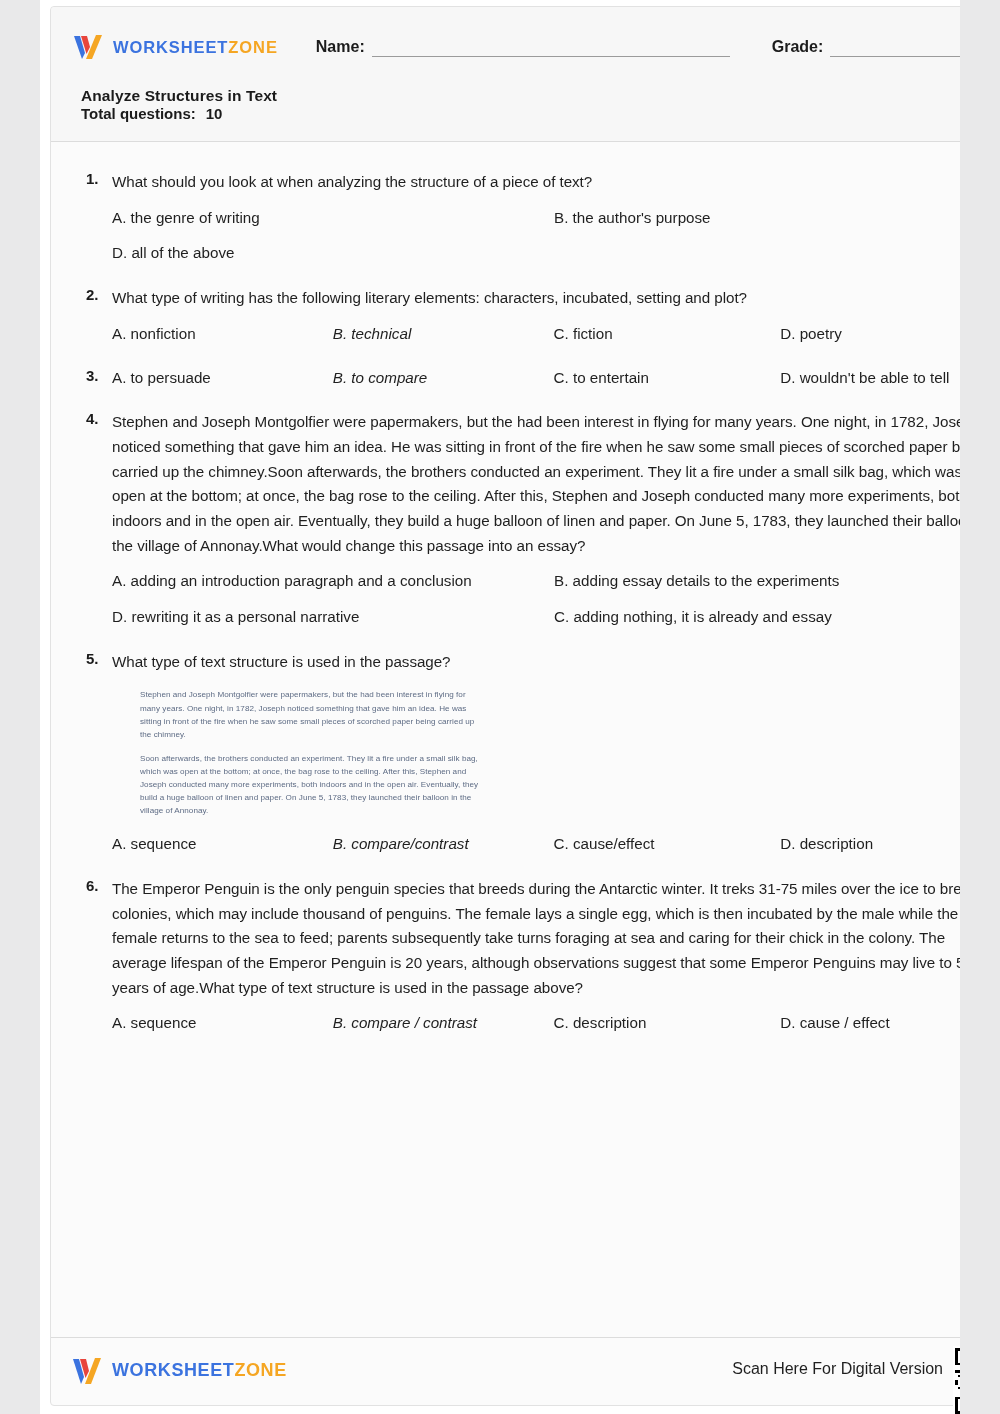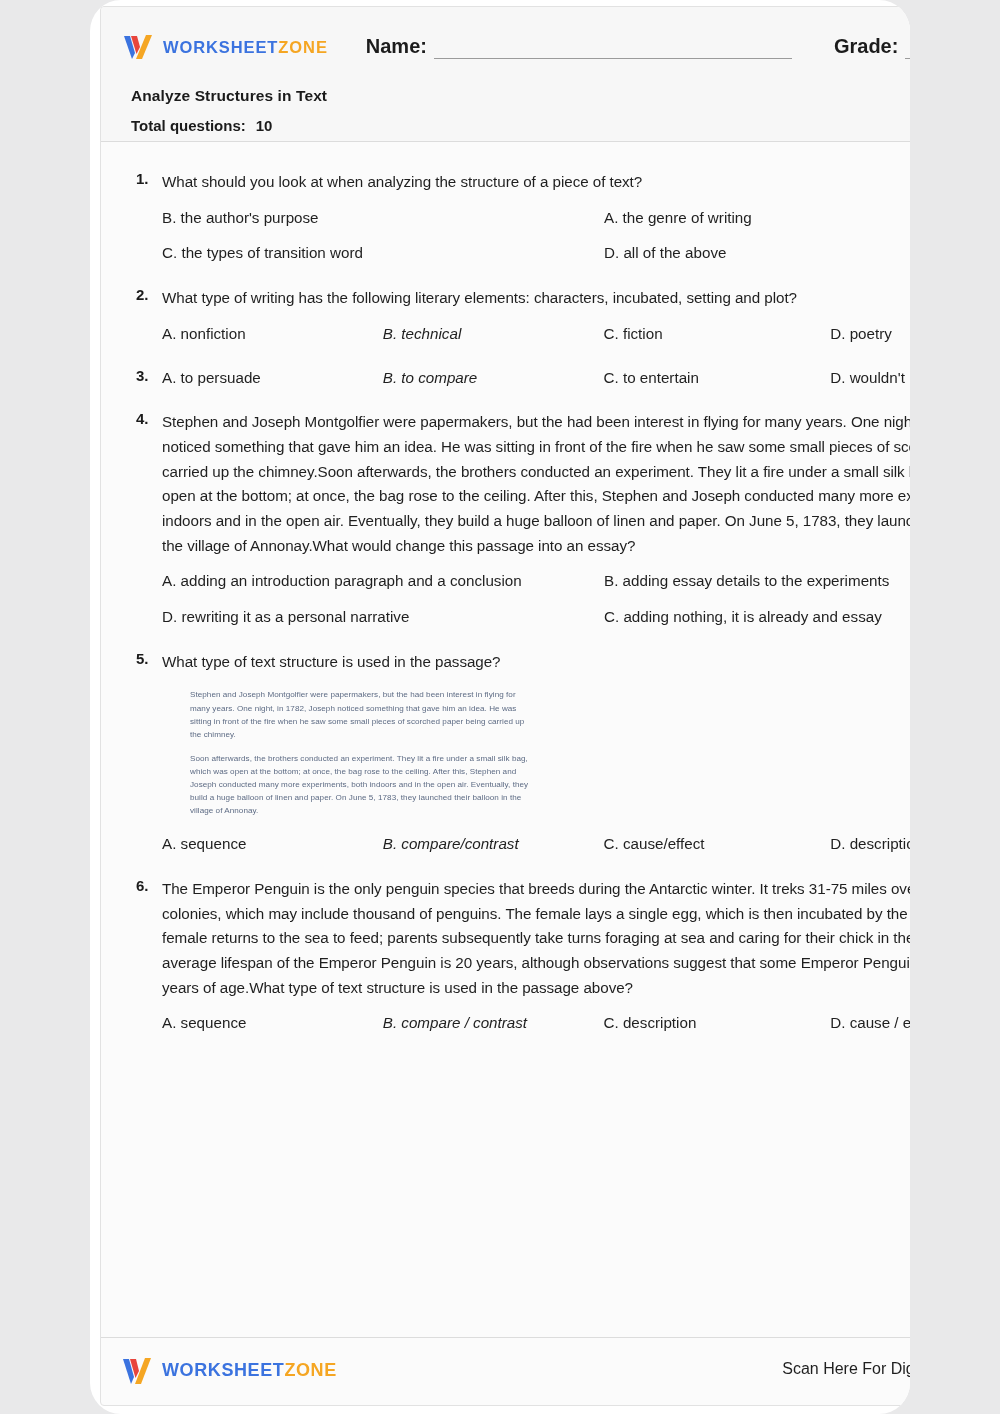--- a/index.html
+++ b/index.html
@@ -3,26 +3,25 @@
 <meta charset="utf-8">
 <style>
   * { box-sizing: border-box; }
   html, body {
     margin: 0; padding: 0;
     background: #e9e9ea;
     font-family: "Liberation Sans", sans-serif;
   }
   .page {
     position: relative;
-    width: 820px;
+    width: 920px;
     height: 1414px;
     margin: 0 auto;
     background: #ffffff;
     overflow: hidden;
-    border-radius: 31px;
   }
   .sheet {
     position: absolute;
     left: 10px; top: 6px;
     width: 980px; height: 1400px;
     background: #fbfbfb;
     border: 1px solid #e2e2e2;
     border-radius: 4px;
   }
 
@@ -49,38 +48,38 @@
     white-space: nowrap;
   }
   .lw-a { color: #3b73df; }
   .lw-b { color: #f5a623; }
   .hdr-sep {
     width: 1px; height: 22px; background: #c9c9c9;
     margin: 0 18px 0 20px;
   }
   .fld { display: flex; align-items: flex-end; }
   .fld-label {
-    font-size: 20px; font-weight: 700; color: #1c1c1c;
+    font-size: 16px; font-weight: 700; color: #1c1c1c;
     white-space: nowrap; padding-bottom: 1px;
   }
   .fld-line {
     border-bottom: 1px solid #9b9b9b;
     margin-left: 7px; height: 17px;
   }
   .line-name { width: 358px; }
   .line-grade { width: 216px; }
   .grade-wrap { margin-left: 42px; }
 
   .hdr-title {
     position: absolute; left: 30px; top: 80px;
     font-size: 15.5px; font-weight: 700; color: #1b1b1b;
     letter-spacing: .1px;
   }
   .hdr-total {
-    position: absolute; left: 30px; top: 110px;
+    position: absolute; left: 30px; top: 98px;
     font-size: 15px; font-weight: 700; color: #1b1b1b;
   }
   .hdr-total .cnt { font-weight: 700; margin-left: 10px; }
 
   
   .body {
     position: absolute;
     left: 11px; top: 142px;
     width: 978px; height: 1190px;
     padding: 28px 30px 0 30px;
@@ -189,25 +188,24 @@
     </div>
   </div>
 
   <div class="body">
 
     <div class="q">
       <span class="q-num">1.</span>
       <div class="q-text">What should you look at when analyzing the structure of a piece of text?</div>
       <div class="opts">
         <div class="opt-row cols2">
+          <span class="opt">A. the genre of writing</span>
           <span class="opt">B. the author's purpose</span>
-          <span class="opt">A. the genre of writing</span>
         </div>
         <div class="opt-row cols2">
-          <span class="opt">C. the types of transition word</span>
           <span class="opt">D. all of the above</span>
         </div>
       </div>
     </div>
 
     <div class="q">
       <span class="q-num">2.</span>
       <div class="q-text">What type of writing has the following literary elements: characters, incubated, setting and plot?</div>
       <div class="opts">
         <div class="opt-row cols4">

